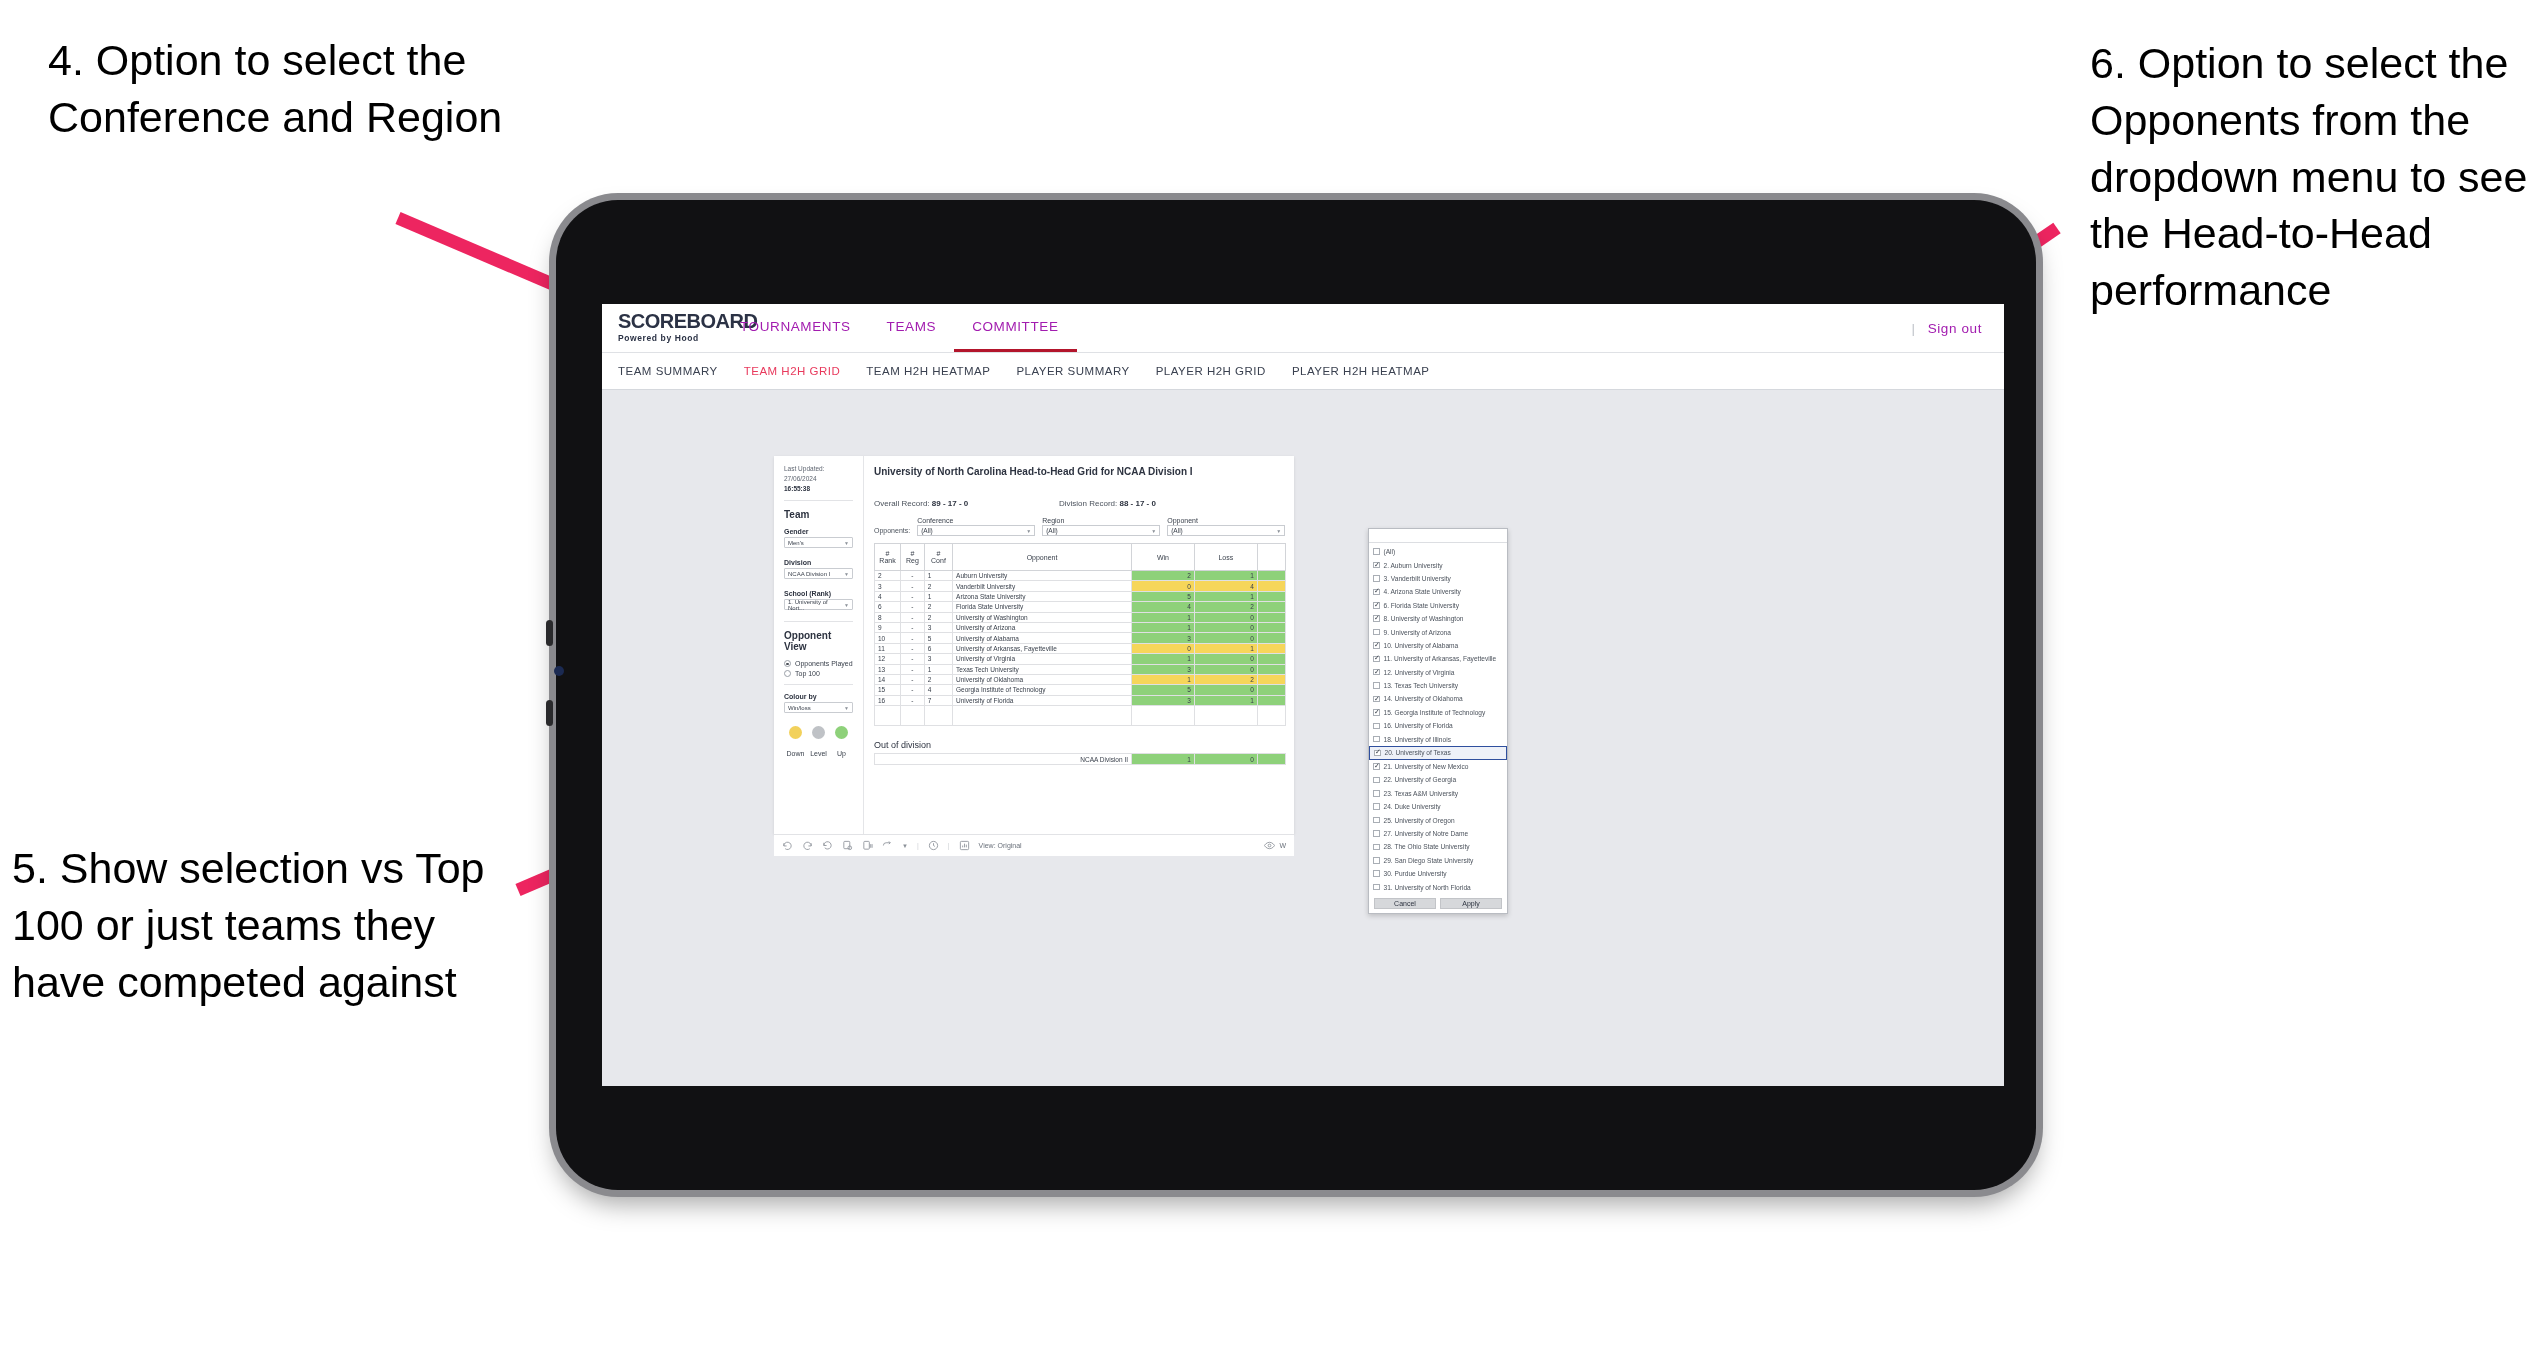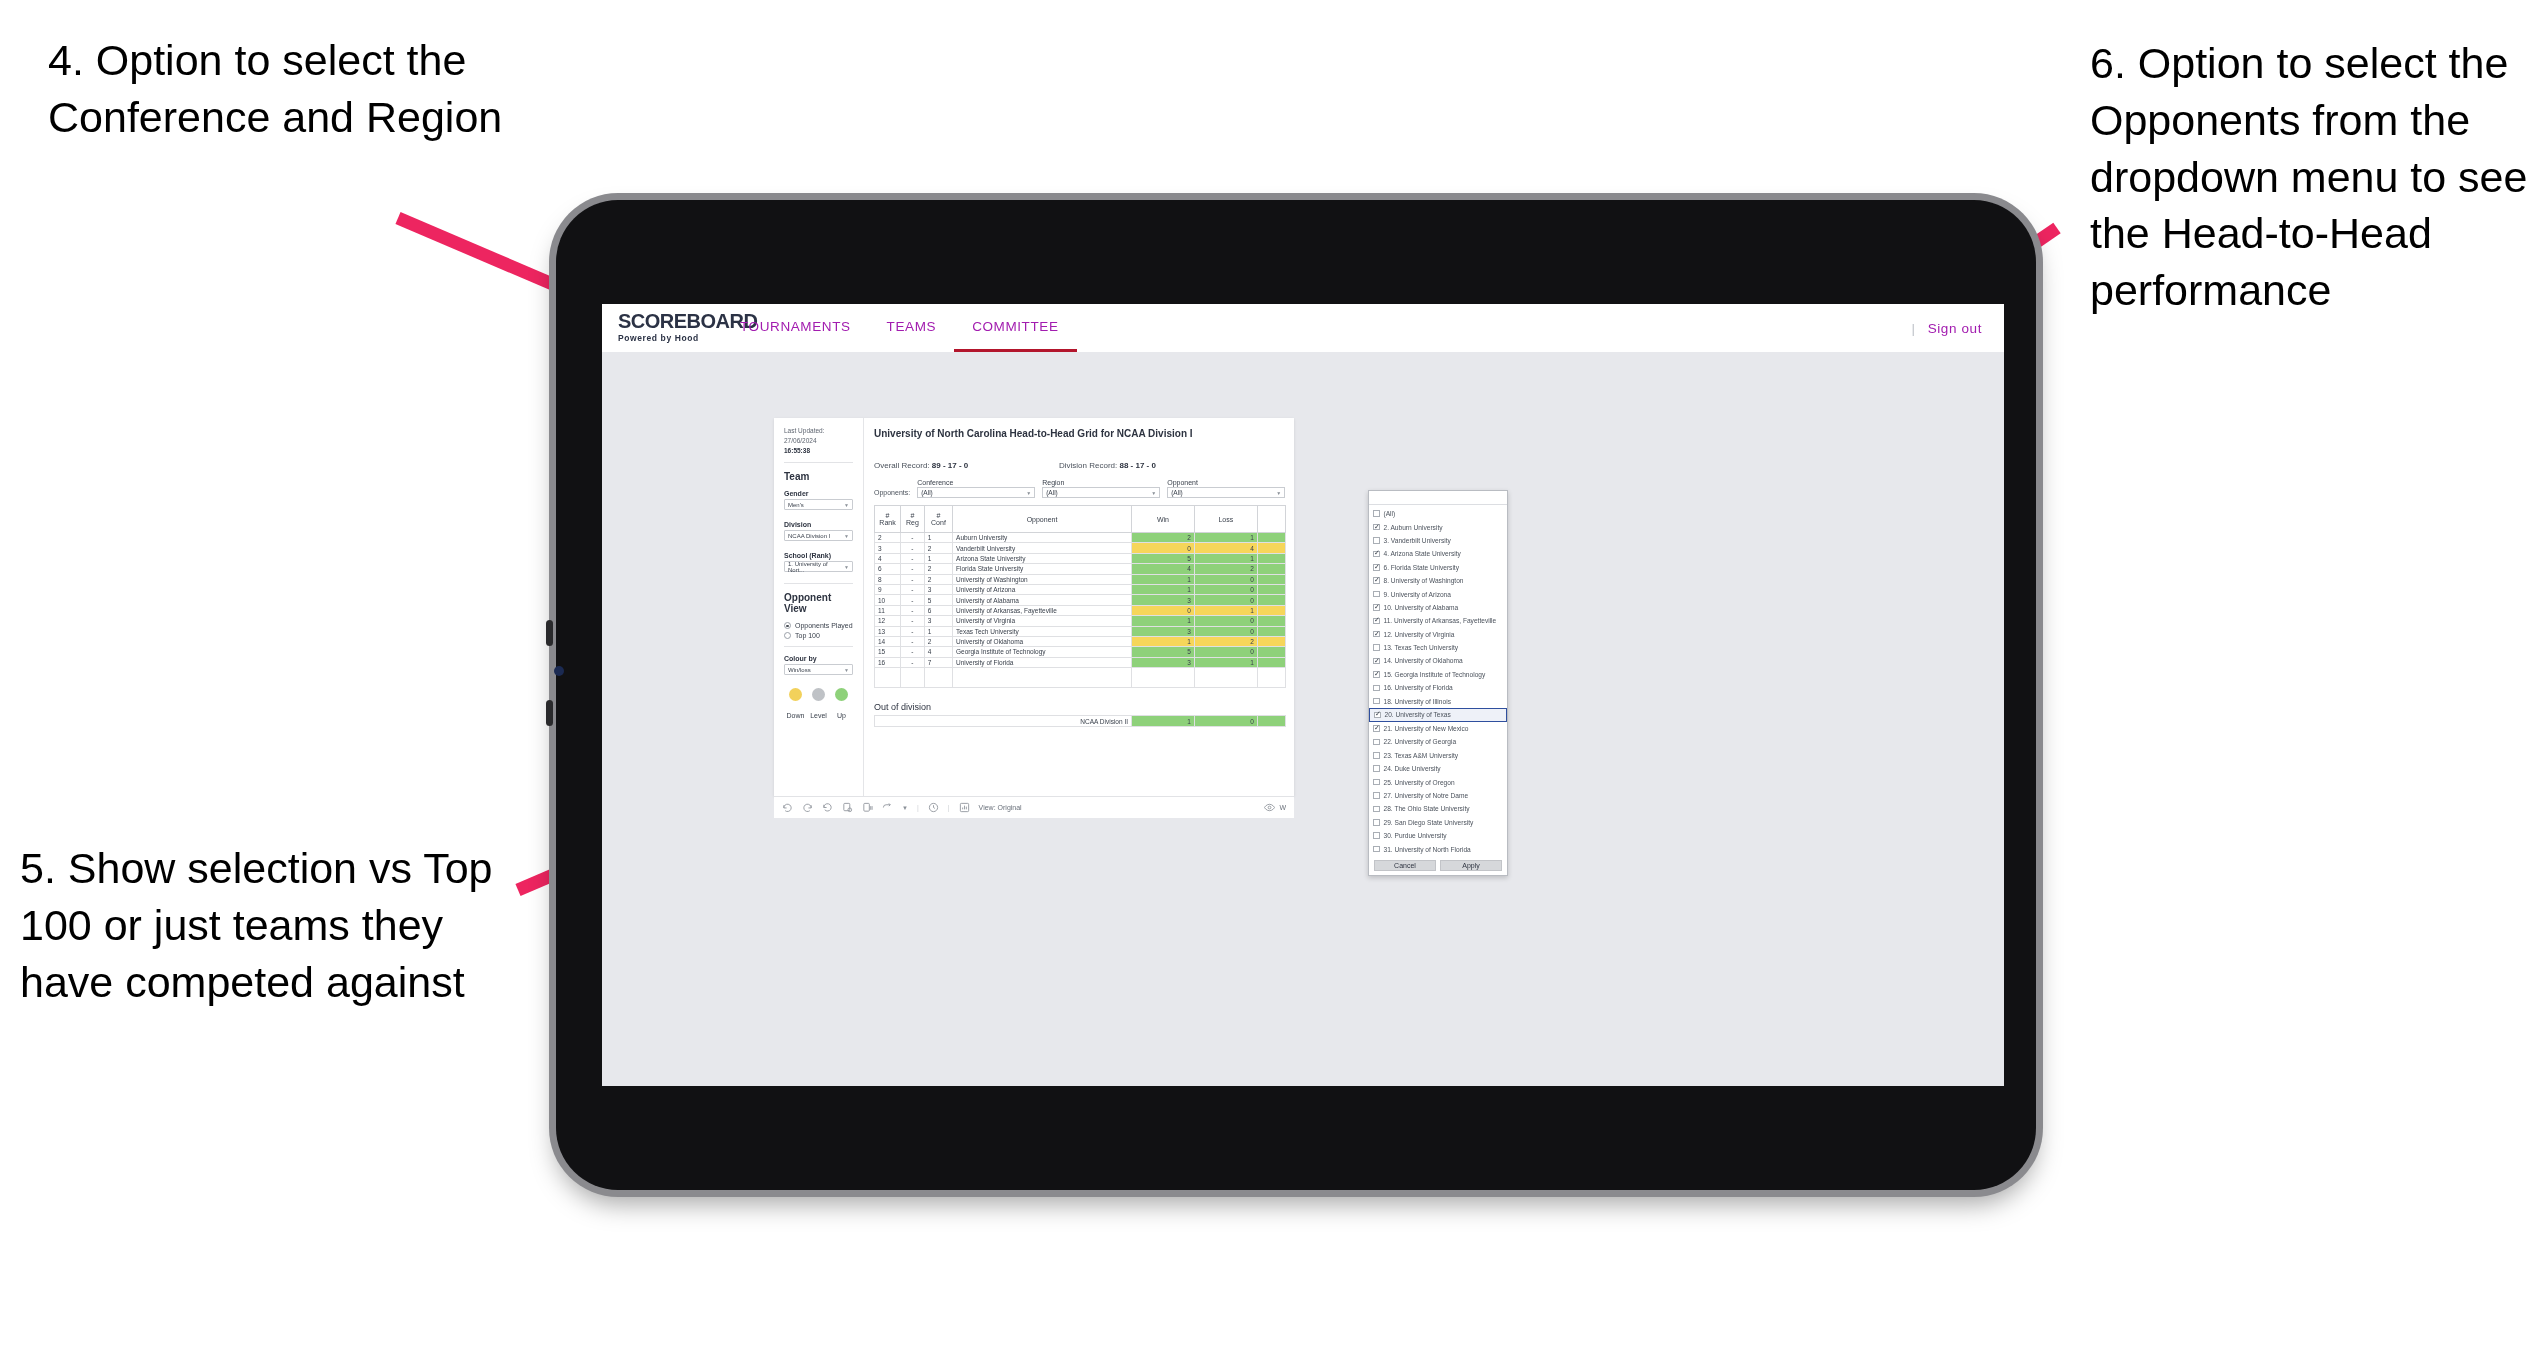--- a/index.html
+++ b/index.html
@@ -15,21 +15,21 @@
   
   .annot {
     position:absolute;
     color:#000;
     font-size:43px;
     line-height:1.32;
     font-family:"Liberation Sans", sans-serif;
     white-space:pre-wrap;
   }
   #annot-4 { left:48px;  top:32px;  width:520px; }
-  #annot-5 { left:20px;  top:840px; width:520px; }
+  #annot-5 { left:12px;  top:840px; width:520px; }
   #annot-6 { left:2090px; top:35px;  width:450px; }
 
   svg.arrows { position:absolute; left:0; top:0; width:2533px; height:1363px; pointer-events:none; }
 
   
   #tablet {
     position:absolute; left:556px; top:200px;
     width:1480px; height:990px;
     background:#111113;
     border-radius:62px;
@@ -202,20 +202,28 @@
       <a href="#">TOURNAMENTS</a>
       <a href="#">TEAMS</a>
       <a href="#" class="active">COMMITTEE</a>
       <div class="spacer"></div>
       <div class="signout">
         <span class="divider">|</span>
         <a href="#" style="padding:0;border:0;">Sign out</a>
       </div>
     </div>
 
+    <div class="subnav">
+      <a href="#">TEAM SUMMARY</a>
+      <a href="#" class="active">TEAM H2H GRID</a>
+      <a href="#">TEAM H2H HEATMAP</a>
+      <a href="#">PLAYER SUMMARY</a>
+      <a href="#">PLAYER H2H GRID</a>
+      <a href="#">PLAYER H2H HEATMAP</a>
+    </div>
 
     <div class="stage">
 
       <div class="card">
 
         <div class="panel">
           <div class="lastup">
             <span>Last Updated: 27/06/2024</span><br>
             <b>16:55:38</b>
           </div>

